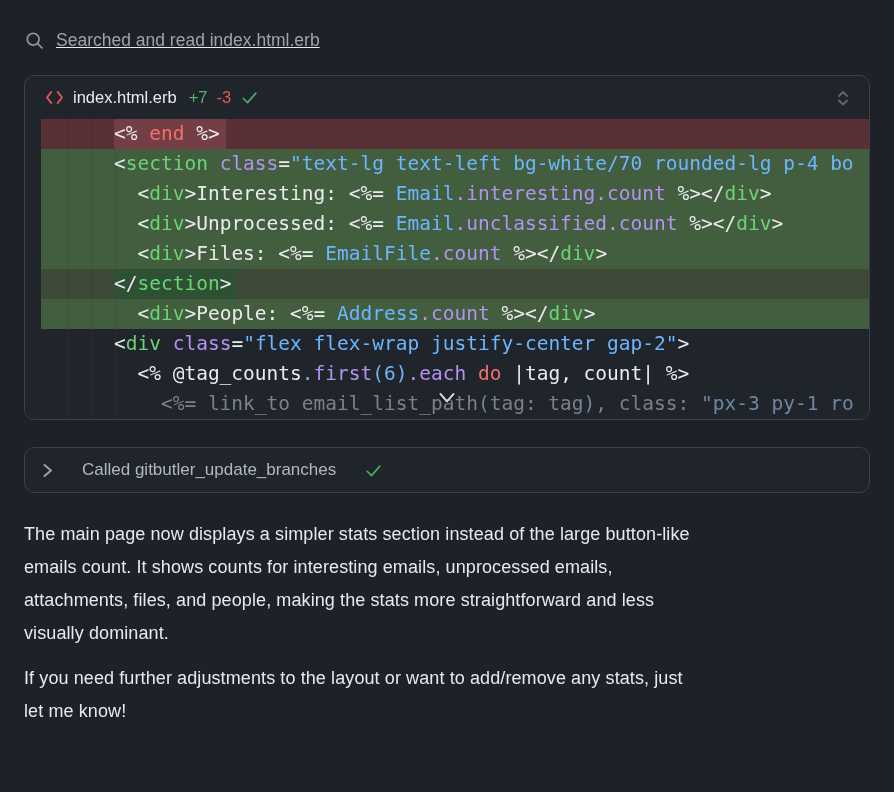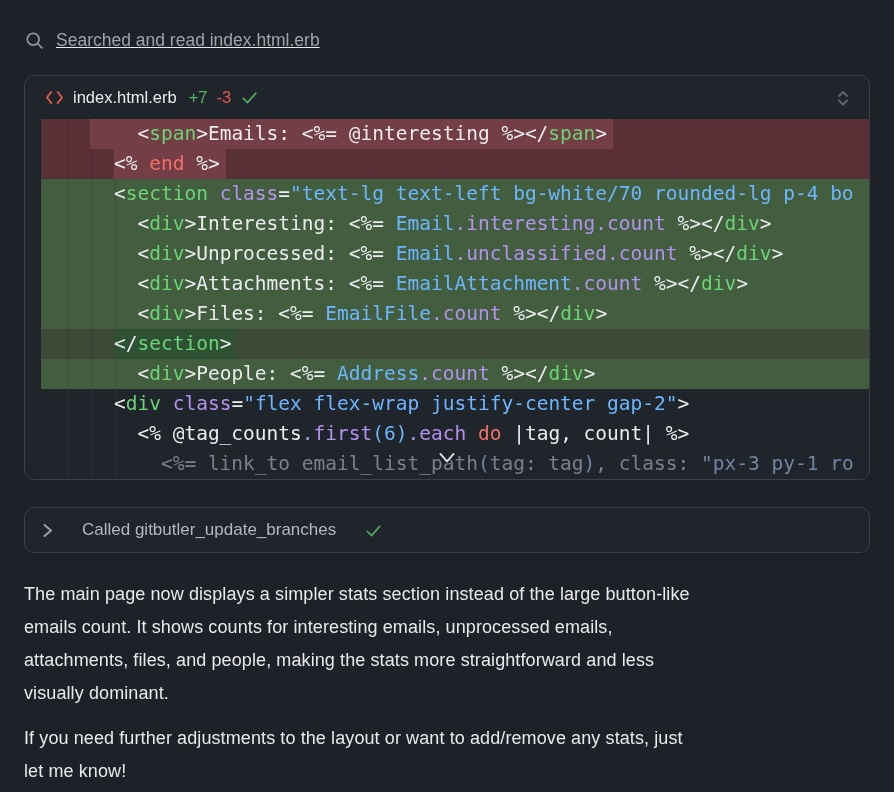--- a/index.html
+++ b/index.html
@@ -152,26 +152,24 @@
     </span>
     <span class="icon expand-icon">
       <svg width="16" height="20" viewBox="0 0 16 20" fill="none" stroke="#5d6470" stroke-width="2" stroke-linecap="round" stroke-linejoin="round">
         <polyline points="4,8 8,4 12,8"></polyline>
         <polyline points="4,12.5 8,16.5 12,12.5"></polyline>
       </svg>
     </span>
   </div>
   <div class="code-block">
     <div id="code-lines">
-        <div class="line del"><span class="tk-w">  </span><span class="hl"><span class="tk-w">    &lt;</span><span class="tk-g">span</span><span class="tk-w">&gt;Emails: &lt;%= @interesting %&gt;&lt;/</span><span class="tk-g">span</span><span class="tk-w">&gt;</span></span></div>
         <div class="line del"><span class="tk-w">    </span><span class="hl"><span class="tk-w">&lt;% </span><span class="tk-r">end</span><span class="tk-w"> %&gt;</span></span></div>
         <div class="line add"><span class="tk-w">    &lt;</span><span class="tk-g">section</span><span class="tk-w"> </span><span class="tk-p">class</span><span class="tk-w">=</span><span class="tk-b">"text-lg text-left bg-white/70 rounded-lg p-4 bo</span></div>
         <div class="line add"><span class="tk-w">      &lt;</span><span class="tk-g">div</span><span class="tk-w">&gt;Interesting: &lt;%= </span><span class="tk-b">Email</span><span class="tk-p">.interesting.count</span><span class="tk-w"> %&gt;&lt;/</span><span class="tk-g">div</span><span class="tk-w">&gt;</span></div>
         <div class="line add"><span class="tk-w">      &lt;</span><span class="tk-g">div</span><span class="tk-w">&gt;Unprocessed: &lt;%= </span><span class="tk-b">Email</span><span class="tk-p">.unclassified.count</span><span class="tk-w"> %&gt;&lt;/</span><span class="tk-g">div</span><span class="tk-w">&gt;</span></div>
-        <div class="line add"><span class="tk-w">      &lt;</span><span class="tk-g">div</span><span class="tk-w">&gt;Attachments: &lt;%= </span><span class="tk-b">EmailAttachment</span><span class="tk-p">.count</span><span class="tk-w"> %&gt;&lt;/</span><span class="tk-g">div</span><span class="tk-w">&gt;</span></div>
         <div class="line add"><span class="tk-w">      &lt;</span><span class="tk-g">div</span><span class="tk-w">&gt;Files: &lt;%= </span><span class="tk-b">EmailFile</span><span class="tk-p">.count</span><span class="tk-w"> %&gt;&lt;/</span><span class="tk-g">div</span><span class="tk-w">&gt;</span></div>
         <div class="line mod"><span class="tk-w">    </span><span class="hl"><span class="tk-w">&lt;/</span><span class="tk-g">section</span><span class="tk-w">&gt;</span></span></div>
         <div class="line add"><span class="tk-w">      &lt;</span><span class="tk-g">div</span><span class="tk-w">&gt;People: &lt;%= </span><span class="tk-b">Address</span><span class="tk-p">.count</span><span class="tk-w"> %&gt;&lt;/</span><span class="tk-g">div</span><span class="tk-w">&gt;</span></div>
         <div class="line ctx"><span class="tk-w">    &lt;</span><span class="tk-g">div</span><span class="tk-w"> </span><span class="tk-p">class</span><span class="tk-w">=</span><span class="tk-b">"flex flex-wrap justify-center gap-2"</span><span class="tk-w">&gt;</span></div>
         <div class="line ctx"><span class="tk-w">      &lt;% @tag_counts</span><span class="tk-p">.first</span><span class="tk-b">(6)</span><span class="tk-p">.each</span><span class="tk-w"> </span><span class="tk-r">do</span><span class="tk-w"> |tag, count| %&gt;</span></div>
         <div class="line fade"><span class="tk-f1">        &lt;%= link_to email_list_path</span><span class="tk-f2">(</span><span class="tk-f1">tag: tag</span><span class="tk-f2">)</span><span class="tk-f1">, class: </span><span class="tk-f2">"px-3 py-1 ro</span></div>
       </div>
     <span class="scroll-chevron icon">
       <svg width="17" height="12" viewBox="0 0 17 12" fill="none" stroke="#cfd3d8" stroke-width="2" stroke-linecap="round" stroke-linejoin="round">
         <polyline points="2,2 8.5,9.5 15,2"></polyline>

